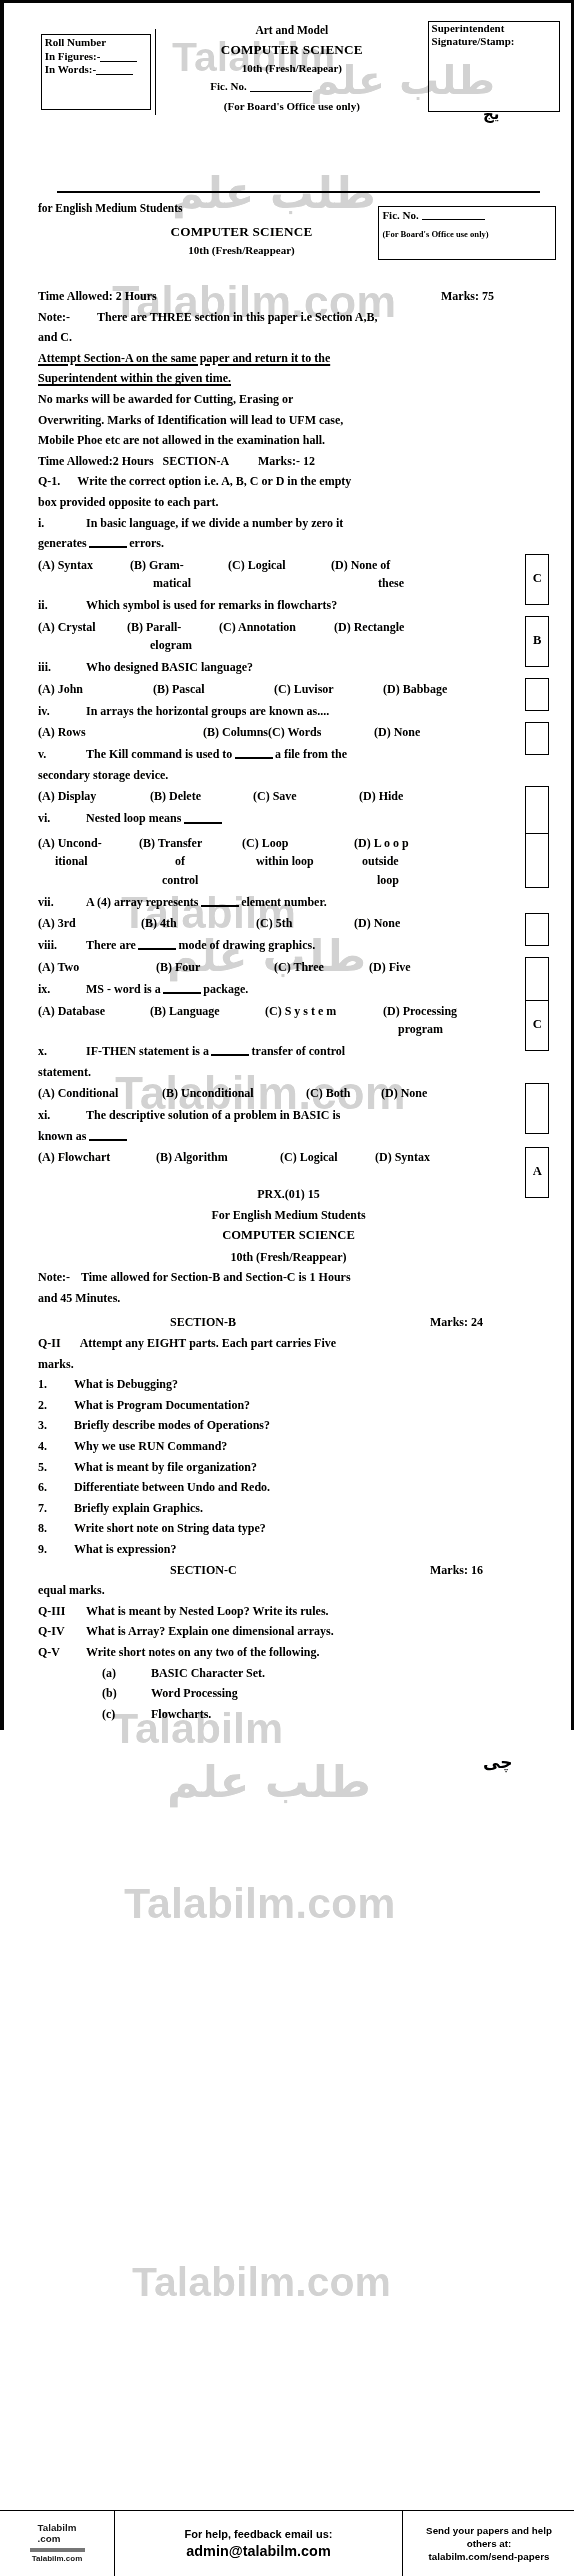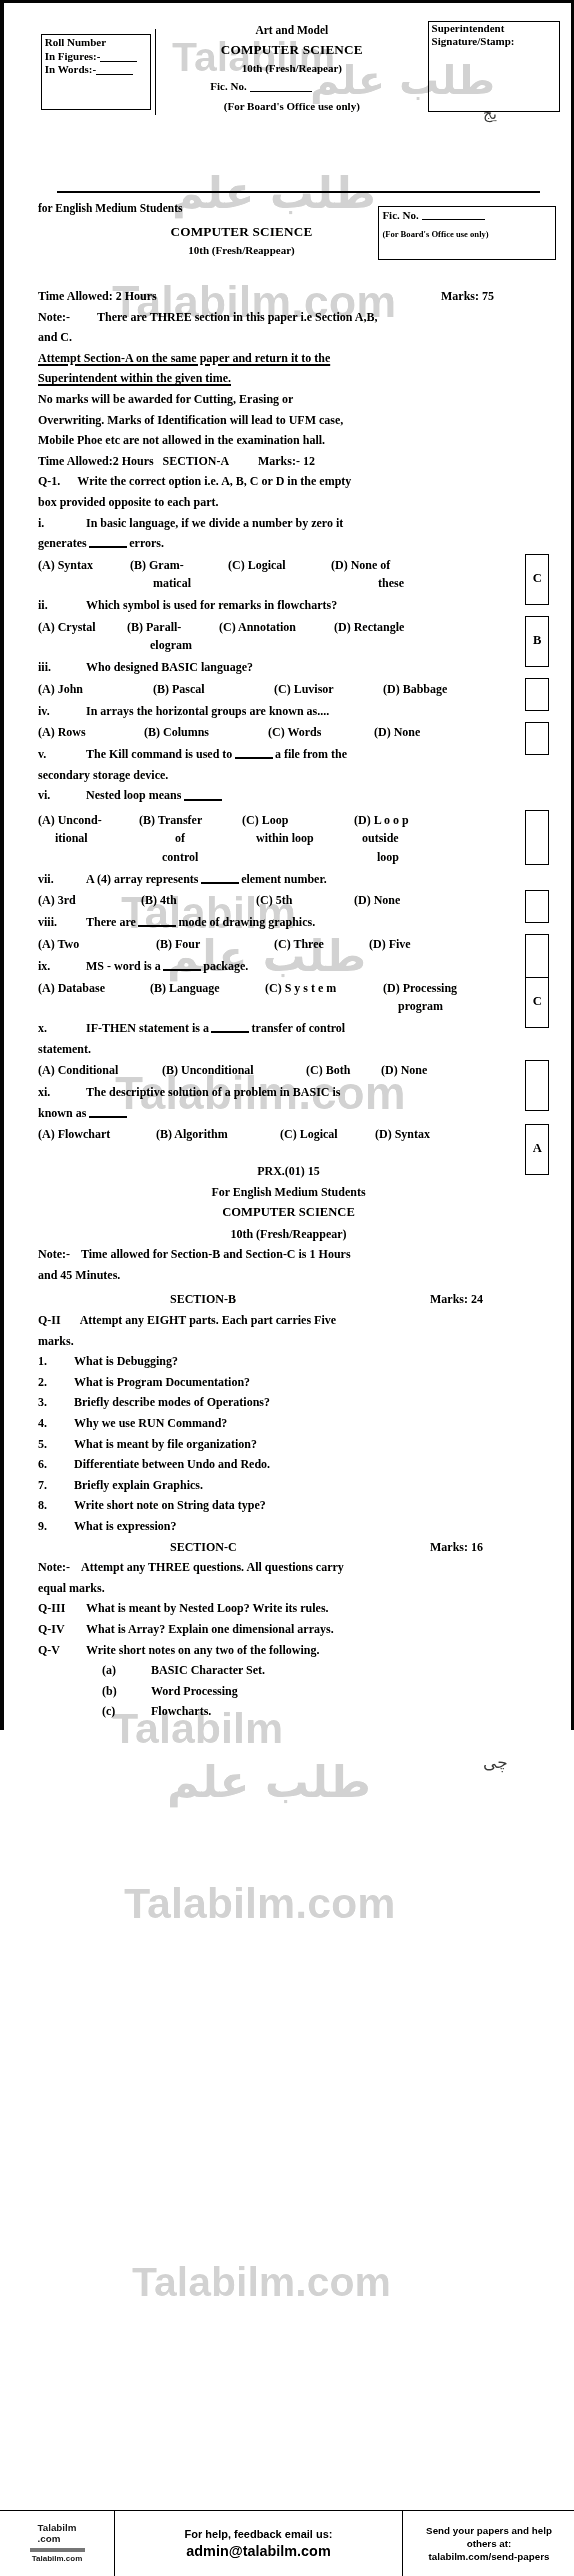--- a/index.html
+++ b/index.html
@@ -58,21 +58,21 @@
   .fic-line .ul { display:inline-block; border-bottom:1.7px solid #000; width:62px; height:8px; vertical-align:-1.7px; margin-left:3.4px;}
   .board-only { font-size:11px; font-weight:bold; text-align:center; margin-top:2.3px; }
   .box-supt {
     position:absolute; left:418px; top:12.6px; width:132px; height:91px;
     border:1.1px solid #000;
     padding:0.6px 2.3px;
     font-weight:bold; font-size:11px; line-height:1.2;
   }
   .vrule { position:absolute; left:145px; top:21px; width:1.1px; height:86px; background:#000; }
 
-  .urdu-mark { position:absolute; font-family:"DejaVu Sans", sans-serif; font-weight:normal; color:#404040; }
+  .urdu-mark { position:absolute; font-family:"DejaVu Sans", sans-serif; font-weight:bold; color:#000000; }
 
   
   .hrule { position:absolute; background:#000; }
   .eng-med { position:absolute; left:38px; top:202px; font-size:11.5px; font-weight:bold; }
   .sec2-title { position:absolute; left:121px; top:224px; width:241px; text-align:center; font-weight:bold; }
   .sec2-title .a { font-size:13.2px; letter-spacing:0.2px; }
   .sec2-title .b { font-size:11px; margin-top:4px; }
   .box-fic2 {
     position:absolute; left:378px; top:206px; width:178px; height:54px;
     border:1.1px solid #000; padding:1.7px 3.4px;
@@ -274,31 +274,40 @@
       </div>
       <div class="ansbox"></div>
     </div>
 
     <div class="ln">
       <span class="qnum">iv.</span><span>In arrays the horizontal groups are known as....</span>
     </div>
     <div class="optrow">
       <div class="opts">
         <div style="width:106px;">(A) Rows</div>
-        <div style="width:124px;">(B)   Columns</div>
+        <div style="width:124px;text-align:right;">(B)   Columns</div>
         <div style="width:106px;">(C) Words</div>
         <div style="width:86px;">(D)  None</div>
       </div>
       <div class="ansbox"></div>
     </div>
 
     <div class="ln">
       <span class="qnum">v.</span><span>The Kill command is used to</span><span class="blank"></span><span>a file from the</span>
     </div>
     <div class="ln">secondary storage device.</div>
+    <div class="optrow">
+      <div class="opts">
+        <div style="width:112px;">(A)    Display</div>
+        <div style="width:103px;">(B)   Delete</div>
+        <div style="width:106px;">(C) Save</div>
+        <div style="width:86px;">(D)    Hide</div>
+      </div>
+      <div class="ansbox tall2"></div>
+    </div>
 
     <div class="ln" style="margin-bottom:11.5px;">
       <span class="qnum">vi.</span><span>Nested loop means</span><span class="blank"></span>
     </div>
     <div class="optrow" style="margin-bottom:3.4px;">
       <div class="opts">
         <div style="width:101px;">(A)  Uncond-</div>
         <div style="width:103px;">(B) Transfer</div>
         <div style="width:112px;">(C)      Loop</div>
         <div style="width:86px;">(D) L o o p</div>
@@ -429,24 +438,20 @@
     <div class="ln"><span class="qnum w2">6.</span><span>Differentiate between Undo and Redo.</span></div>
     <div class="ln"><span class="qnum w2">7.</span><span>Briefly explain Graphics.</span></div>
     <div class="ln"><span class="qnum w2">8.</span><span>Write short note on String data type?</span></div>
     <div class="ln"><span class="qnum w2">9.</span><span>What is expression?</span></div>
 
     <div class="ln row" style="margin-top:7px;align-items:flex-end;">
       <span style="margin-left:132px;">SECTION-C</span>
       <span class="right" style="margin-right:56px;">Marks: 16</span>
     </div>
 
-    <div class="ln">
-      <span>Note:-</span>
-      <span style="margin-left:8px;">Attempt any THREE questions. All questions carry</span>
-    </div>
     <div class="ln">equal marks.</div>
 
     <div class="ln"><span class="qnum">Q-III</span><span>What is meant by Nested Loop? Write its rules.</span></div>
     <div class="ln"><span class="qnum">Q-IV</span><span>What is Array? Explain one dimensional arrays.</span></div>
     <div class="ln"><span class="qnum">Q-V</span><span>Write short notes on any two of the following.</span></div>
 
     <div class="ln" style="padding-left:64px;"><span style="display:inline-block;width:49px;">(a)</span><span>BASIC Character Set.</span></div>
     <div class="ln" style="padding-left:64px;"><span style="display:inline-block;width:49px;">(b)</span><span>Word Processing</span></div>
     <div class="ln" style="padding-left:64px;"><span style="display:inline-block;width:49px;">(c)</span><span>Flowcharts.</span></div>
 

